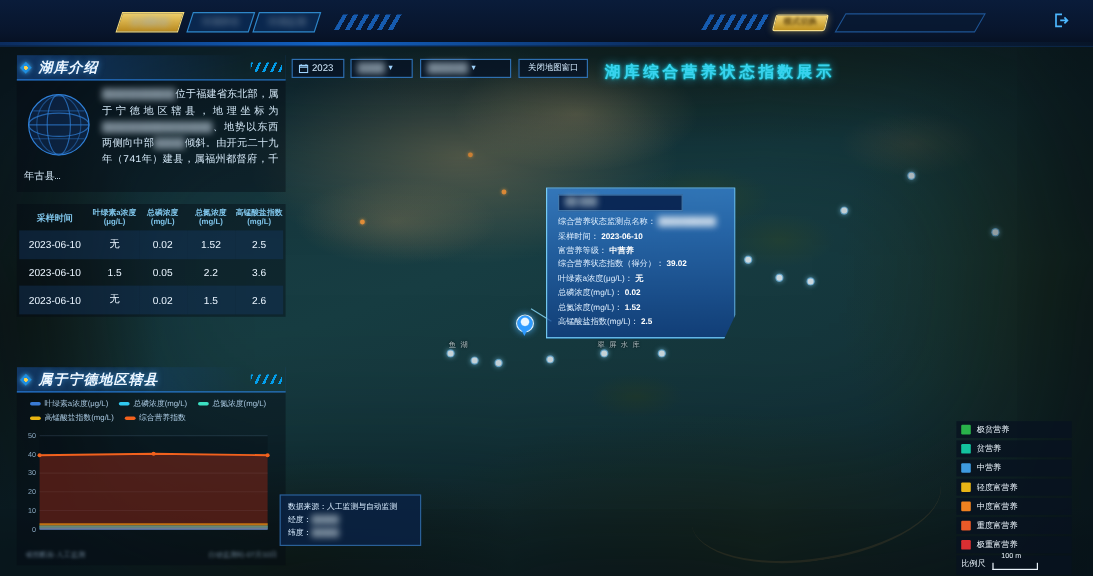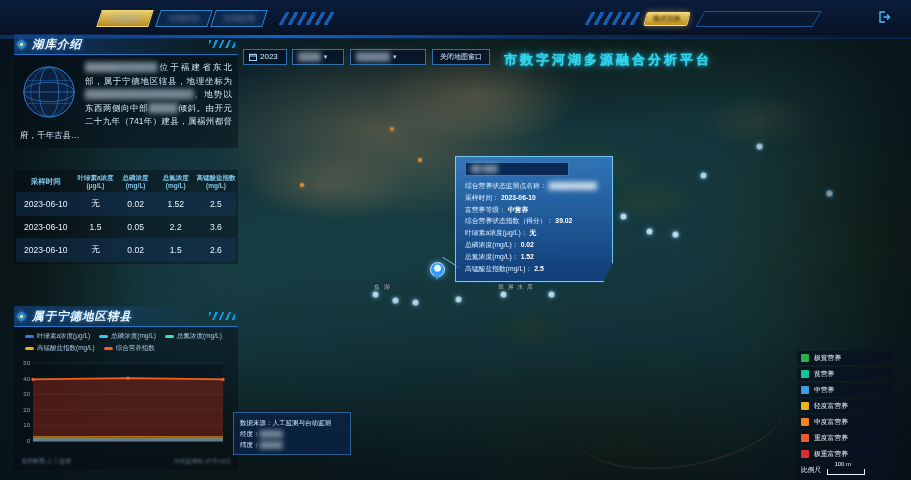--- a/index.html
+++ b/index.html
@@ -79,21 +79,21 @@
   .panel-hd::after{content:"";position:absolute;right:3px;top:6px;width:26px;height:8px;
     background:repeating-linear-gradient(115deg,rgba(0,170,255,.9) 0 2px,transparent 2px 6px);}
   .panel-hd .dia{width:7px;height:7px;transform:rotate(45deg);margin:0 2px 0 4px;
     background:radial-gradient(circle at 50% 50%, #ffd24a 0 30%, #1f8fe0 35%);
     box-shadow:0 0 4px rgba(80,190,255,.9);}
   .panel-hd h2{margin:0 0 0 5px;font-size:11.5px;font-style:italic;font-weight:bold;
     color:#eef7ff;letter-spacing:1px;text-shadow:0 0 5px rgba(70,170,255,.7);}
   .panel-bd{background:rgba(4,10,20,.42);padding:6px 6px 5px 6px;}
 
   
-  #intro-text{font-size:8.5px;line-height:1.6;color:#d2e6f5;text-align:justify;}
+  #intro-text{font-size:8.5px;line-height:1.6;color:#d2e6f5;text-align:justify;font-family:Liberation Mono, monospace;}
   #globe{float:left;width:58px;height:58px;margin:2px 7px 2px 0;}
 
   
   table.tbl{width:100%;border-collapse:collapse;table-layout:fixed;}
   .tbl th{font-weight:bold;font-size:6.5px;line-height:1.2;color:#7fc5ea;padding:2px 0;}
   .tbl th:first-child{width:27%;font-size:7.5px;}
   .tbl td{font-size:8.5px;color:#eaf5ff;text-align:center;padding:6px 0;}
   .tbl tbody tr:nth-child(odd){background:rgba(22,62,112,.35);}
 
   
@@ -212,23 +212,23 @@
   <span class="arrow">▾</span>
 </div>
 <div class="ctl abs" style="left:350px;width:76px">
   <span class="rd">██████</span>
   <span class="arrow">▾</span>
 </div>
 <div class="ctl abs" style="left:432px;width:58px;justify-content:center">
   <span style="font-size:7px">关闭地图窗口</span>
 </div>
 
-<div id="map-title" class="abs">市数字河湖多源融合分析平台</div>
-
-<div class="panel abs" style="top:34px">
+<div id="map-title" class="abs">湖库综合营养状态指数展示</div>
+
+<div class="panel abs" style="top:46px">
   <div class="panel-hd">
     <span class="dia"></span>
     <h2>湖库介绍</h2>
   </div>
   <div class="panel-bd">
     <svg id="globe" viewBox="0 0 60 60">
       <circle cx="30" cy="30" r="26" fill="rgba(20,60,130,.35)" stroke="#2f7fd6" stroke-width="1"></circle>
       <ellipse cx="30" cy="30" rx="26" ry="10" fill="none" stroke="#2f7fd6" stroke-opacity=".7"></ellipse>
       <ellipse cx="30" cy="30" rx="10" ry="26" fill="none" stroke="#2f7fd6" stroke-opacity=".7"></ellipse>
       <ellipse cx="30" cy="30" rx="19" ry="25" fill="none" stroke="#2f7fd6" stroke-opacity=".45"></ellipse>

